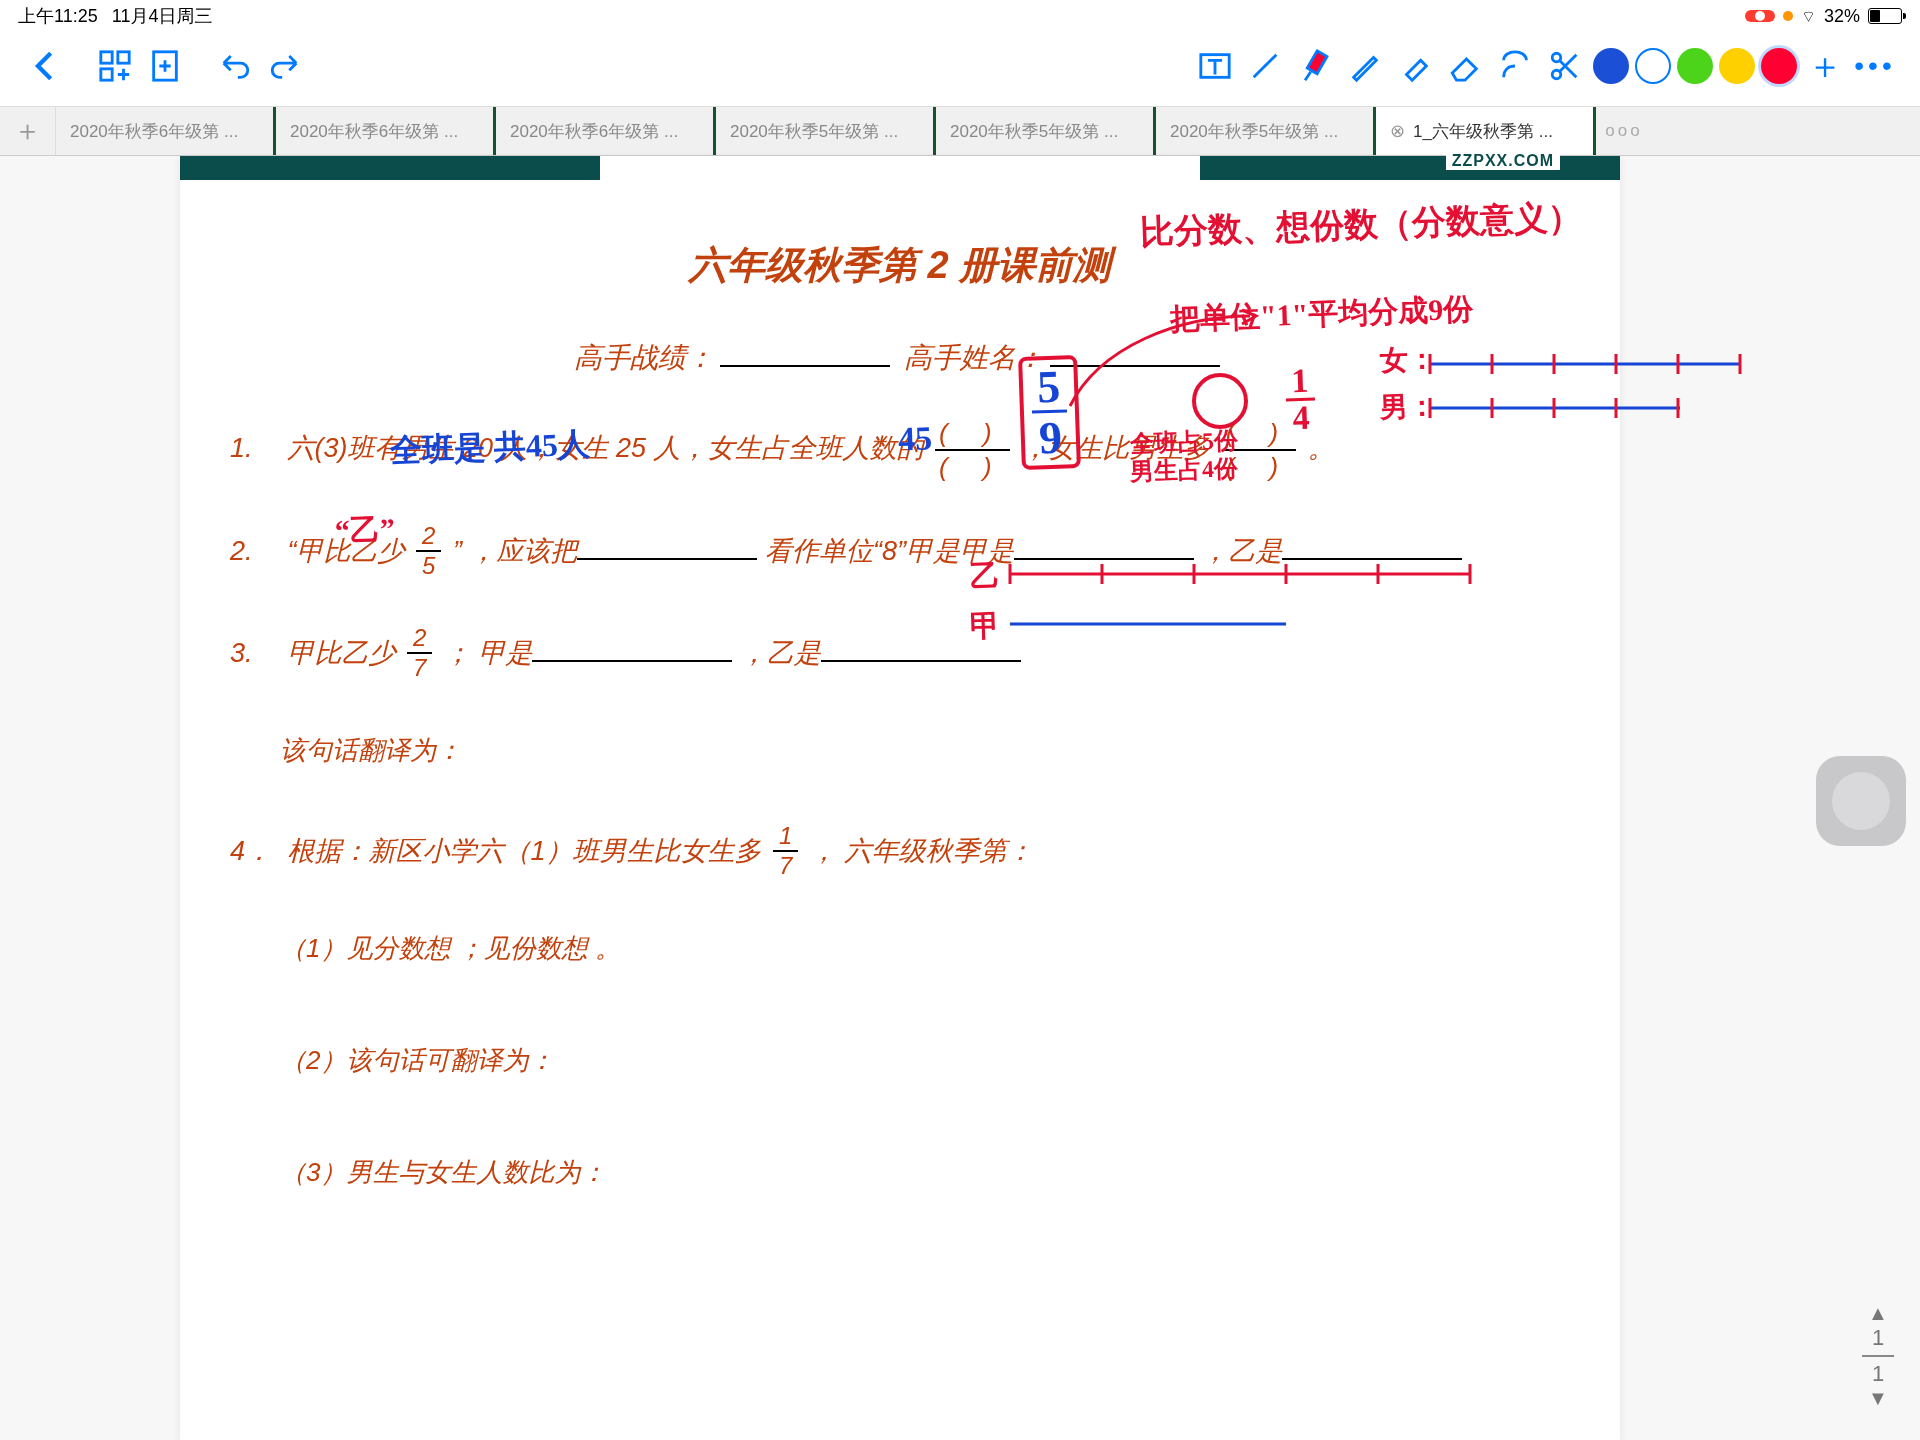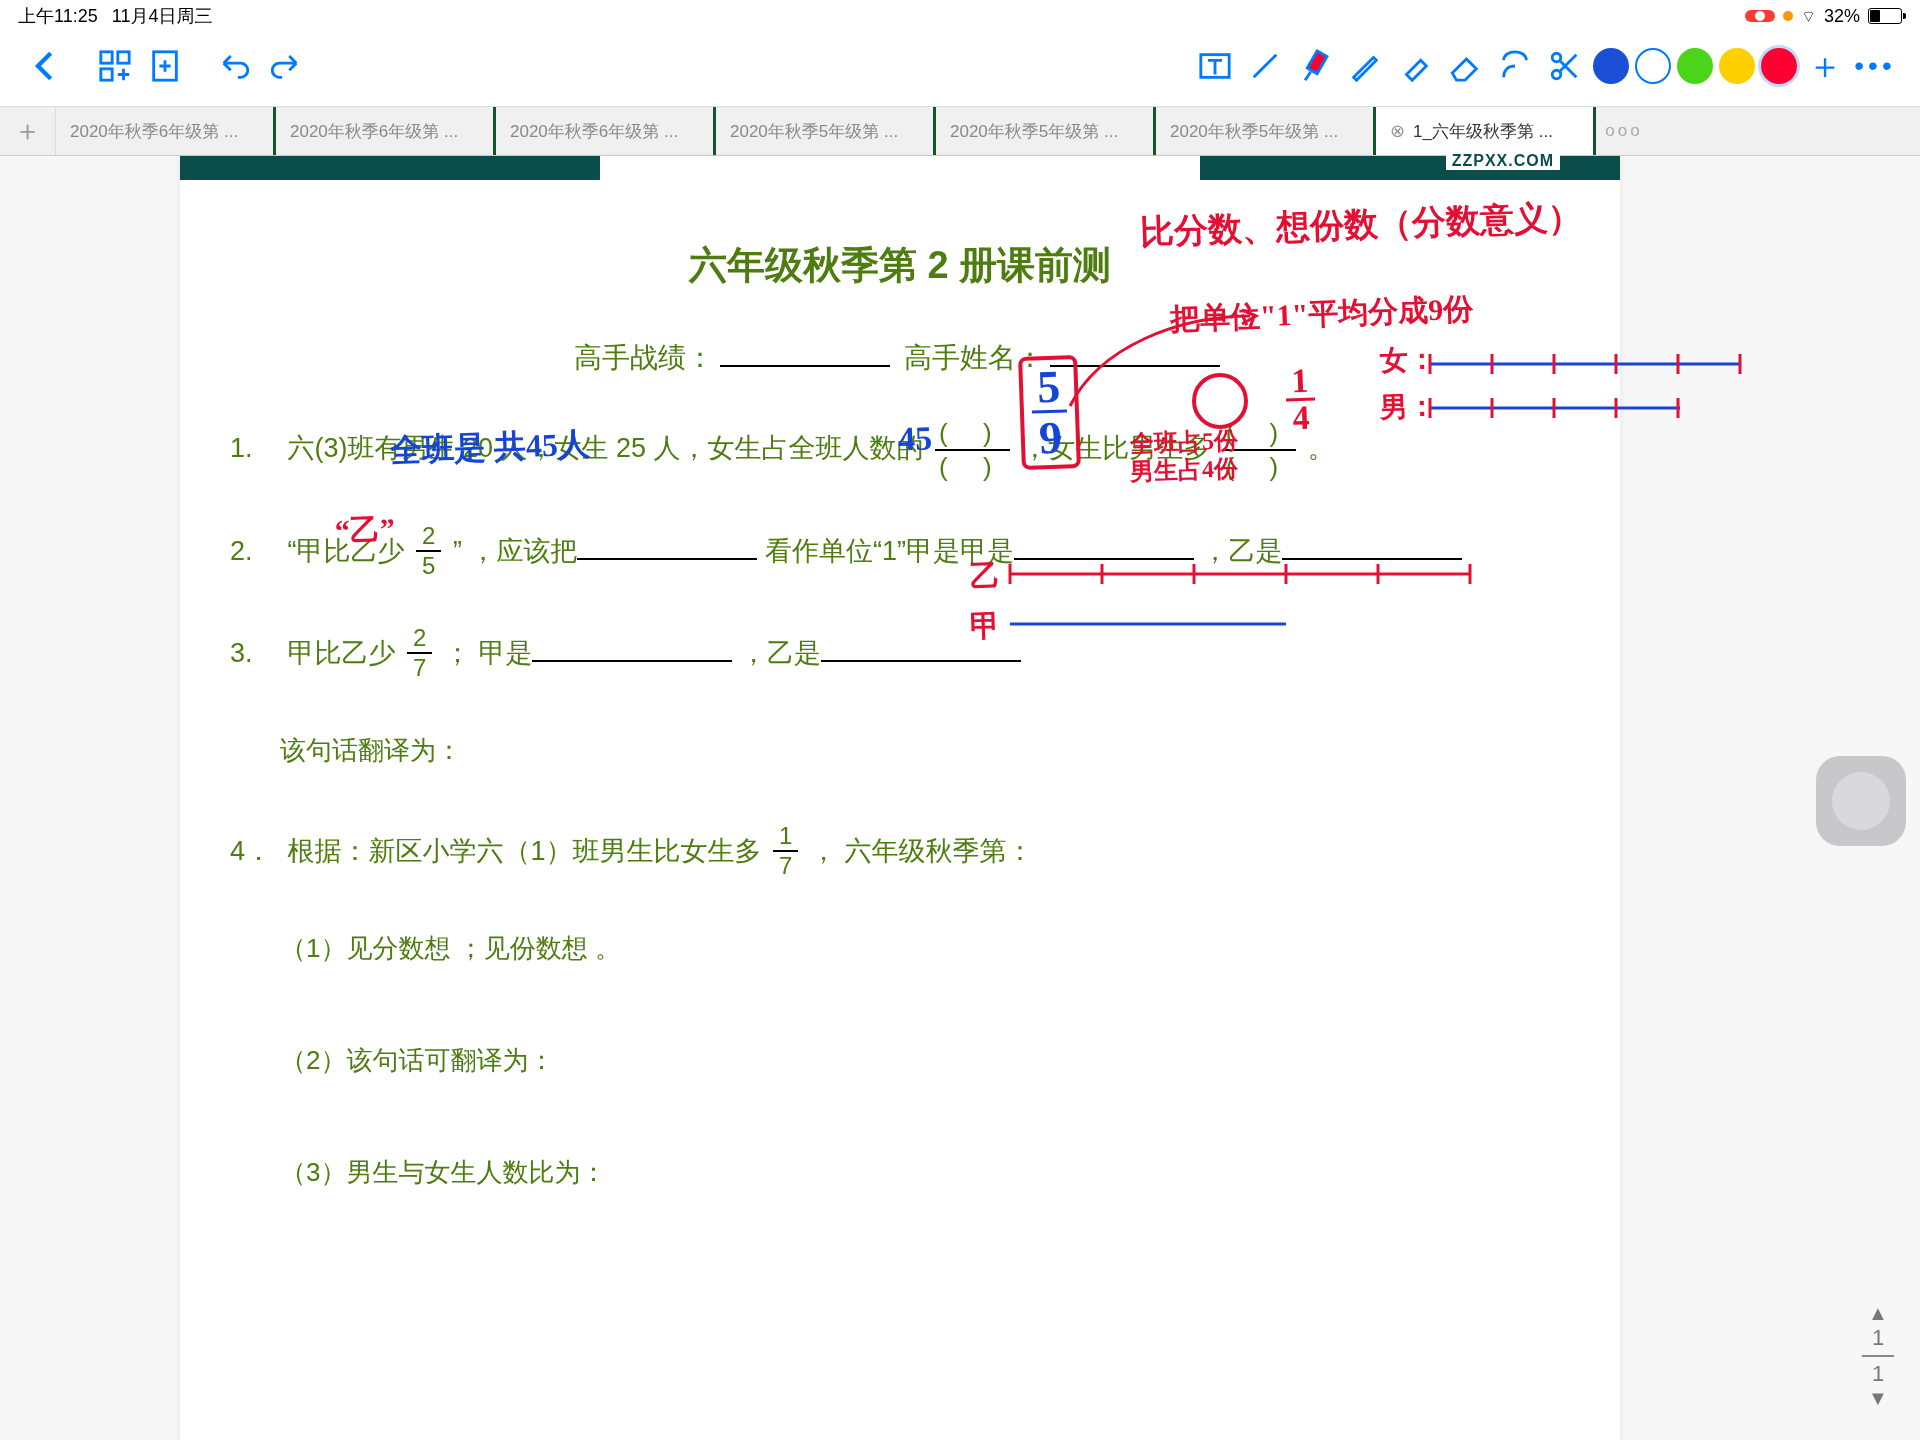--- a/index.html
+++ b/index.html
@@ -40,21 +40,21 @@
   .tab.active { background:#fff; color:#333; }
   .tab .x { margin-right:8px; color:#999; font-size:18px; }
   .tab-more { width:56px; display:flex; align-items:center; justify-content:center; letter-spacing:3px; color:#aaa; }
 
   
   .page { position:absolute; top:156px; left:0; right:0; bottom:0; background:#f7f7f7; }
   .doc { position:absolute; left:180px; top:0; width:1440px; height:1284px; background:#fff; box-shadow:0 2px 8px rgba(0,0,0,.08); }
   .teal-bar { position:absolute; left:0; top:0; width:100%; height:24px; background:#0b4d4a; }
   .teal-bar .white { position:absolute; left:420px; top:0; width:600px; height:24px; background:#fff; }
   .wm { position:absolute; right:60px; top:-4px; color:#0b4d4a; font-weight:700; font-family:Arial; letter-spacing:1px; background:#fff; padding:0 6px; }
-  .doc-body { position:absolute; left:0; top:30px; right:0; bottom:0; padding:30px 40px 0 40px; color:#4d7c0f; }
+  .doc-body { position:absolute; left:0; top:30px; right:0; bottom:0; padding:30px 40px 0 40px; color:#c2410c;font-style:italic; }
   .title { text-align:center; font-size:38px; font-weight:700; margin-top:24px; }
   .subtitle { text-align:center; font-size:28px; margin-top:48px; }
   .subtitle .blank { display:inline-block; border-bottom:2px solid #000; width:170px; vertical-align:baseline; margin:0 6px; }
   .q { font-size:27px; line-height:2.3; margin-top:40px; padding-left:10px; }
   .q .n { display:inline-block; width:50px; }
   .q .bl { display:inline-block; border-bottom:2px solid #000; vertical-align:baseline; }
   .q .blw { width:180px; }
   .q .blm { width:200px; }
   .frac { display:inline-flex; flex-direction:column; align-items:center; vertical-align:middle; font-size:24px; line-height:1; margin:0 4px; position:relative; top:-2px; }
   .frac .fn { border-bottom:2px solid #000; padding:0 6px 2px; }
@@ -245,21 +245,21 @@
       </div>
 
       <div class="q">
         <span class="n">2.</span>
         <span>“甲比乙少</span>
         <span class="frac">
             <span class="fn">2</span>
             <span class="fd">5</span>
           </span>
         <span>” ，应该把</span><span class="bl blw"></span>
-        <span>看作单位“1”甲是甲是</span><span class="bl blw"></span>
+        <span>看作单位“8”甲是甲是</span><span class="bl blw"></span>
         <span>，乙是</span><span class="bl blw"></span>
       </div>
 
       <div class="q">
         <span class="n">3.</span>
         <span>甲比乙少</span>
         <span class="frac">
             <span class="fn">2</span>
             <span class="fd">7</span>
           </span>

